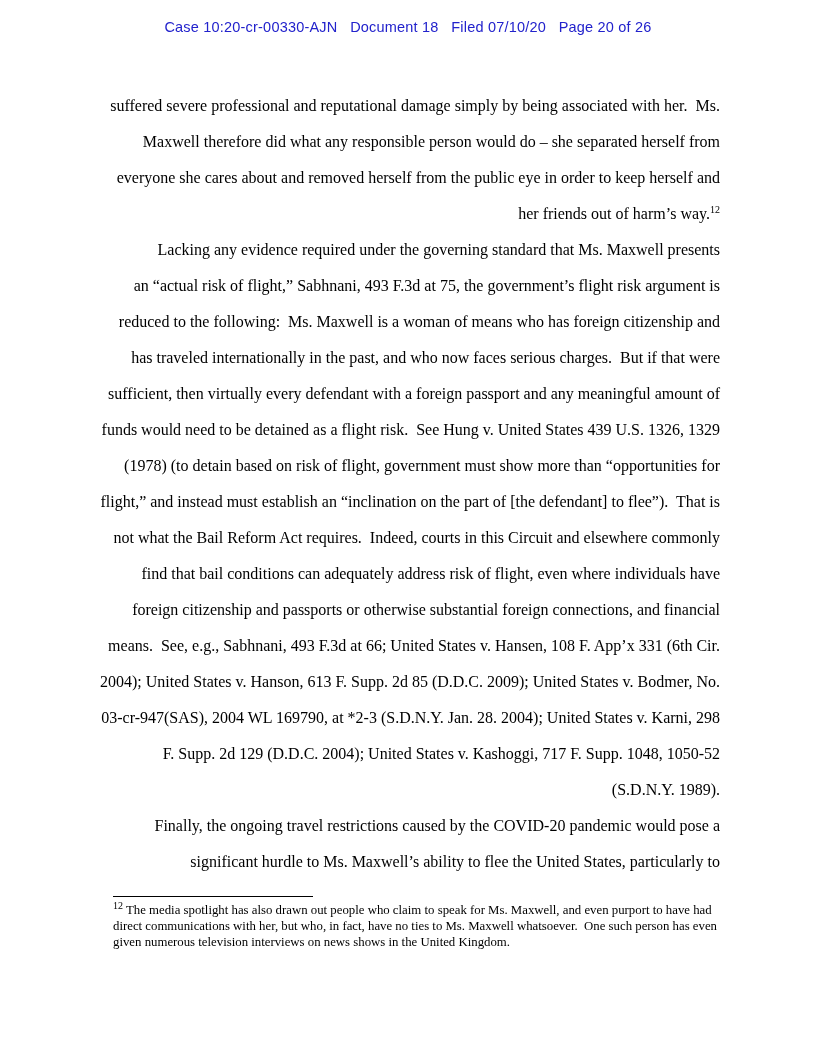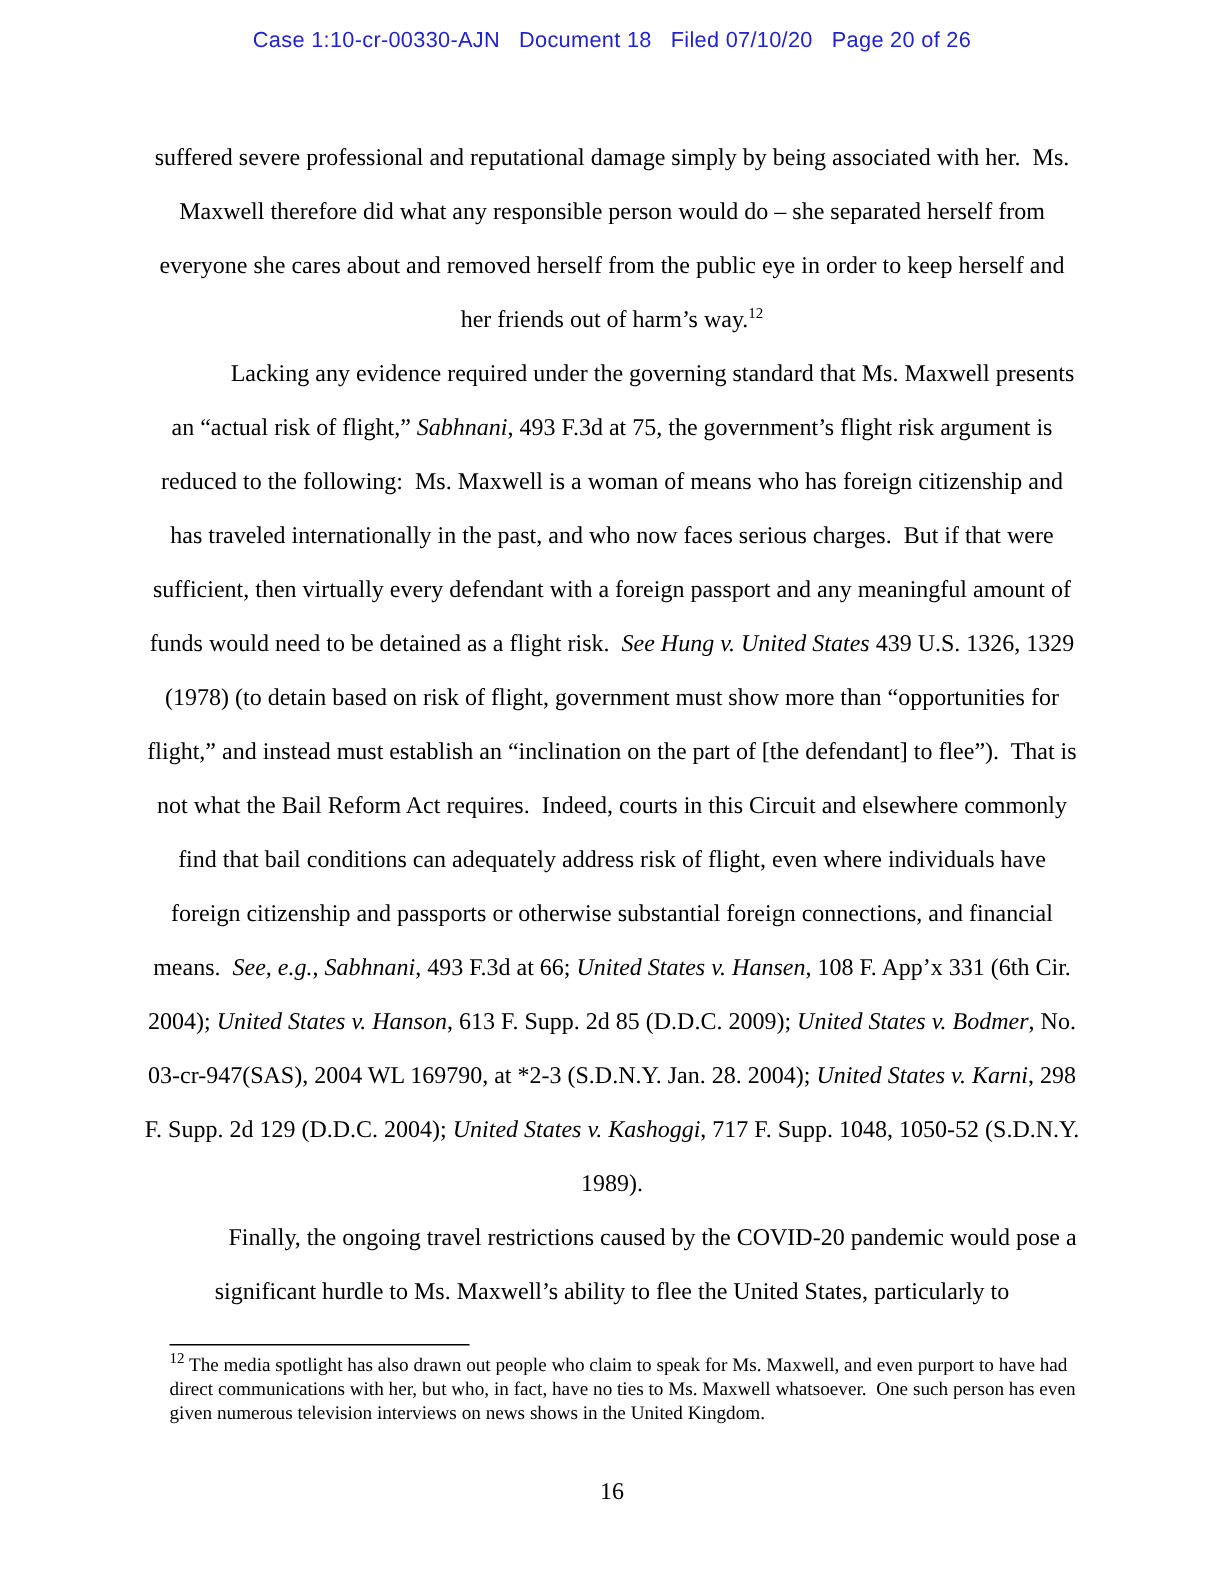--- a/index.html
+++ b/index.html
@@ -28,24 +28,24 @@
   .doc-body {
     position: absolute;
     top: 88px;
     left: 96px;
     width: 624px;
   }
   .doc-body p {
     font-size: 16px;
     line-height: 36px;
     white-space: pre-wrap;
-    text-align: center;
+    text-align: right;
   }
   .indent { text-indent: 54px; }
-  .i { font-style: italic; }
+  .i { }
   sup {
     font-size: 10px;
     vertical-align: super;
     line-height: 0;
   }
   .footnote-section {
     position: absolute;
     top: 896px;
     left: 113px;
     width: 624px;
@@ -68,28 +68,27 @@
     right: 0;
     text-align: center;
     font-size: 16px;
   }
 </style>
 </head>
 <body>
 
 <div class="page">
 
-  <div class="case-header" style="color: rgb(34, 34, 204);">Case 1:10-cr-00330-AJN   Document 18   Filed 07/10/20   Page 20 of 26</div>
+  <div class="case-header" style="color: rgb(34, 34, 204);">Case 10:20-cr-00330-AJN   Document 18   Filed 07/10/20   Page 20 of 26</div>
 
   <div class="doc-body">
     <p><span>suffered severe professional and reputational damage simply by being associated with her.  Ms. Maxwell therefore did what any responsible person would do – she separated herself from everyone she cares about and removed herself from the public eye in order to keep herself and her friends out of harm’s way.</span><sup>12</sup></p>
     <p class="indent"><span>Lacking any evidence required under the governing standard that Ms. Maxwell presents an “actual risk of flight,” </span><span class="i">Sabhnani</span><span>, 493 F.3d at 75, the government’s flight risk argument is reduced to the following:  Ms. Maxwell is a woman of means who has foreign citizenship and has traveled internationally in the past, and who now faces serious charges.  But if that were sufficient, then virtually every defendant with a foreign passport and any meaningful amount of funds would need to be detained as a flight risk.  </span><span class="i">See Hung v. United States</span><span> 439 U.S. 1326, 1329 (1978) (to detain based on risk of flight, government must show more than “opportunities for flight,” and instead must establish an “inclination on the part of [the defendant] to flee”).  That is not what the Bail Reform Act requires.  Indeed, courts in this Circuit and elsewhere commonly find that bail conditions can adequately address risk of flight, even where individuals have foreign citizenship and passports or otherwise substantial foreign connections, and financial means.  </span><span class="i">See, e.g.</span><span>, </span><span class="i">Sabhnani</span><span>, 493 F.3d at 66; </span><span class="i">United States v. Hansen</span><span>, 108 F. App’x 331 (6th Cir. 2004); </span><span class="i">United States v. Hanson</span><span>, 613 F. Supp. 2d 85 (D.D.C. 2009); </span><span class="i">United States v. Bodmer</span><span>, No. 03-cr-947(SAS), 2004 WL 169790, at *2-3 (S.D.N.Y. Jan. 28. 2004); </span><span class="i">United States v. Karni</span><span>, 298 F. Supp. 2d 129 (D.D.C. 2004); </span><span class="i">United States v. Kashoggi</span><span>, 717 F. Supp. 1048, 1050-52 (S.D.N.Y. 1989).</span></p>
     <p class="indent"><span>Finally, the ongoing travel restrictions caused by the COVID-20 pandemic would pose a significant hurdle to Ms. Maxwell’s ability to flee the United States, particularly to</span></p>
   </div>
 
   <div class="footnote-section">
     <div class="footnote-rule"></div>
     <p class="footnote-text"><sup>12</sup><span> The media spotlight has also drawn out people who claim to speak for Ms. Maxwell, and even purport to have had direct communications with her, but who, in fact, have no ties to Ms. Maxwell whatsoever.  One such person has even given numerous television interviews on news shows in the United Kingdom.</span></p>
   </div>
 
-  <div class="page-number">16</div>
 
 </div>
 
 </body></html>

